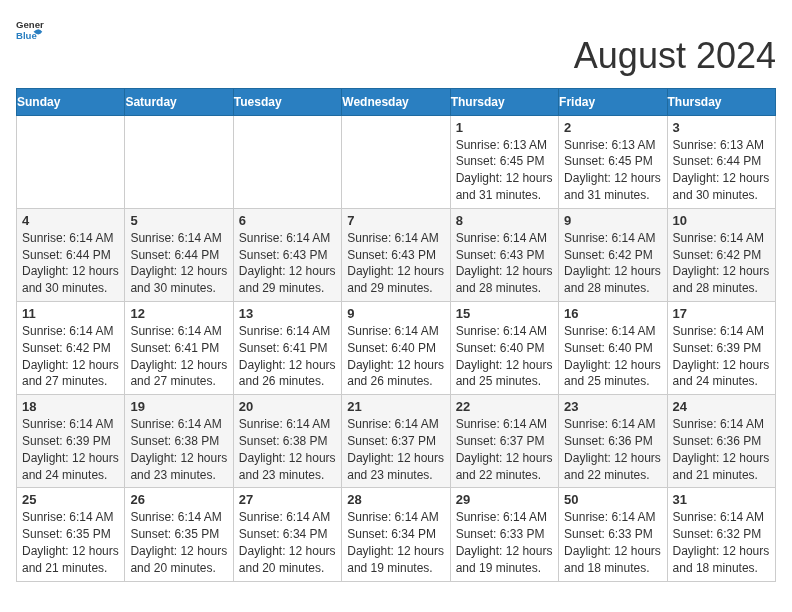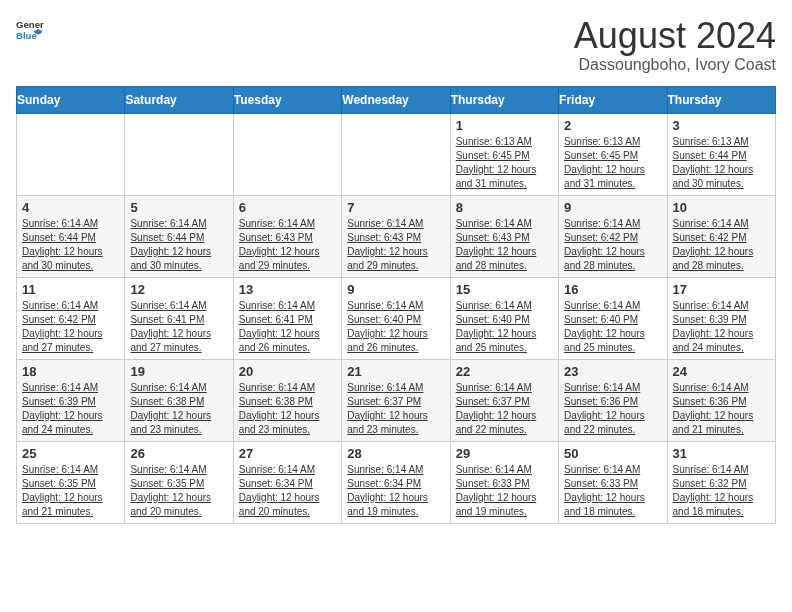--- a/index.html
+++ b/index.html
@@ -20,20 +20,21 @@
       display: flex;
       align-items: center;
       gap: 4px;
     }
     .logo-icon {
       width: 28px;
       height: 28px;
     }
     .title-area {
       text-align: right;
+      margin-top: 20px;
     }
     .month-title {
       font-size: 36px;
       font-weight: normal;
       color: #333;
       line-height: 1.1;
     }
     .location-title {
       font-size: 16px;
       color: #555;
@@ -63,43 +64,41 @@
     .calendar-table tr:nth-child(even) td {
       background: #f5f5f5;
     }
     .day-number {
       font-size: 13px;
       font-weight: bold;
       color: #333;
       margin-bottom: 2px;
     }
     .day-info {
-      font-size: 10px;
+      font-size: 12px;
       color: #333;
       line-height: 1.4;
-      text-decoration: underline;
     }
     .empty-cell {
       background: #fff !important;
     }
   </style>
 </head>
 <body>
 
 <div class="header-area">
   <div class="logo">
     <svg class="logo-icon" viewBox="0 0 32 32">
       <text x="0" y="14" font-size="11" font-weight="bold" fill="#333" font-family="Arial">General</text>
       <path d="M20 18 Q26 12 30 18 Q26 24 20 18Z" fill="#2a7fc1"></path>
       <text x="0" y="26" font-size="11" font-weight="bold" fill="#2a7fc1" font-family="Arial">Blue</text>
     </svg>
   </div>
   <div class="title-area">
     <div class="month-title">August 2024</div>
-    <div class="location-title">Dassoungboho, Ivory Coast</div>
   </div>
 </div>
 
 <table class="calendar-table">
   <thead>
     <tr id="weekday-row">
         <th>Sunday</th>
         <th>Saturday</th>
         <th>Tuesday</th>
         <th>Wednesday</th>

